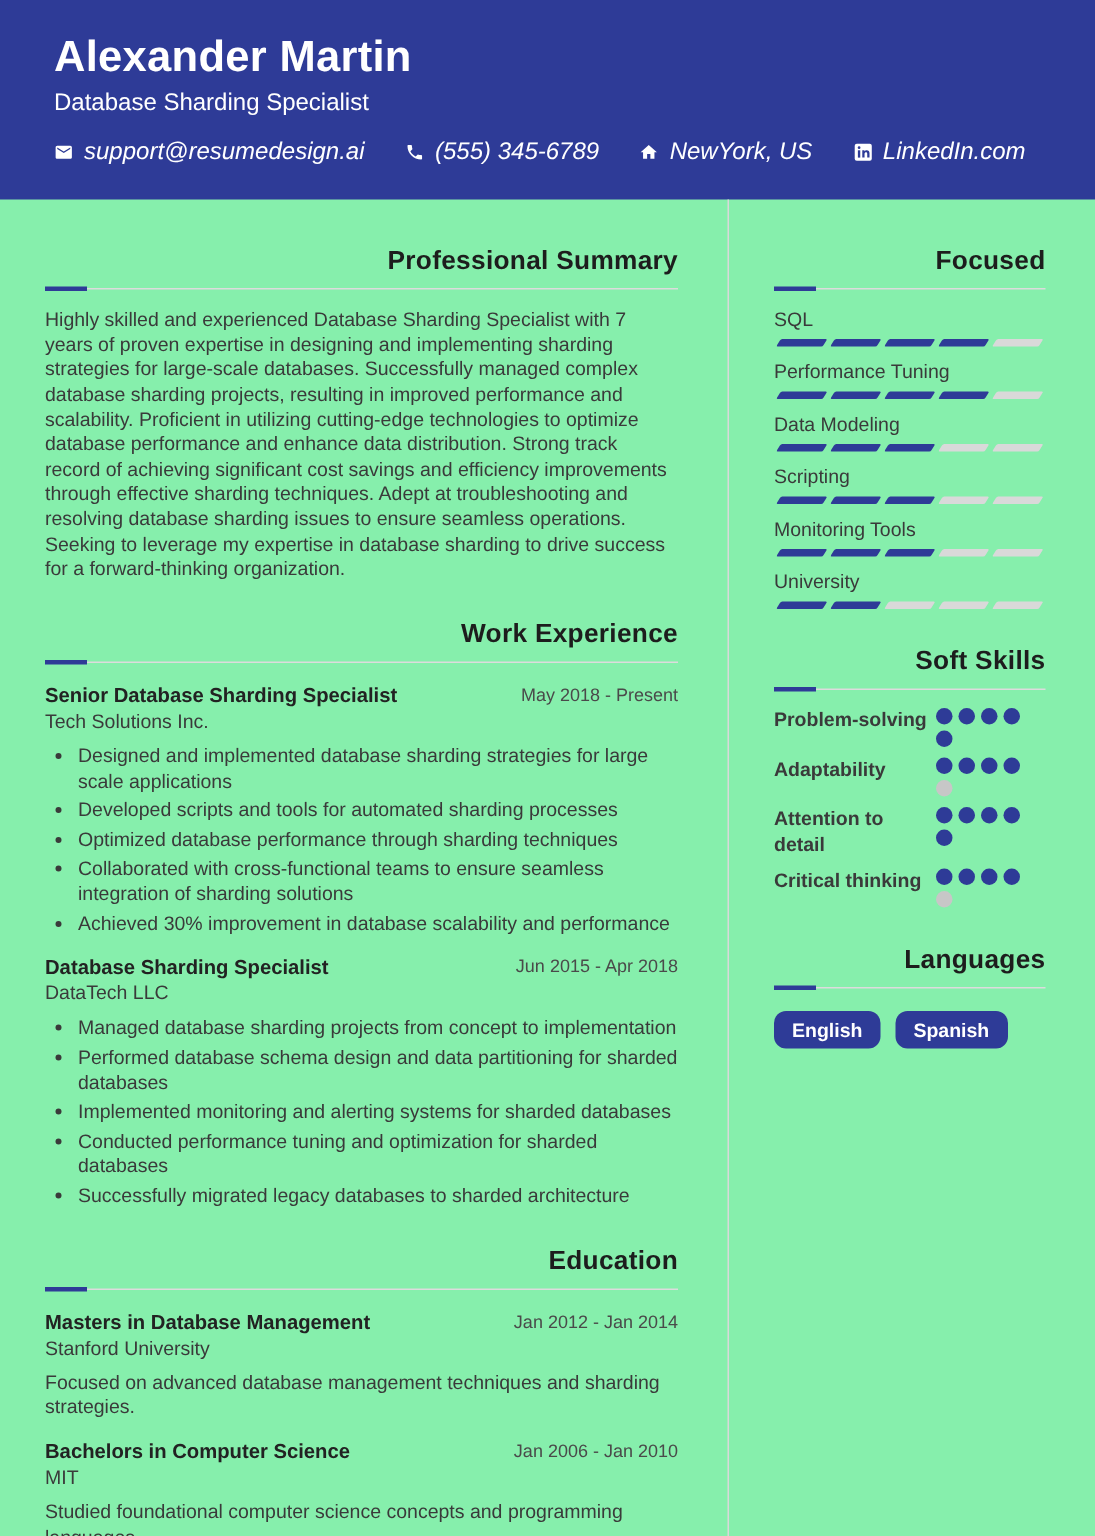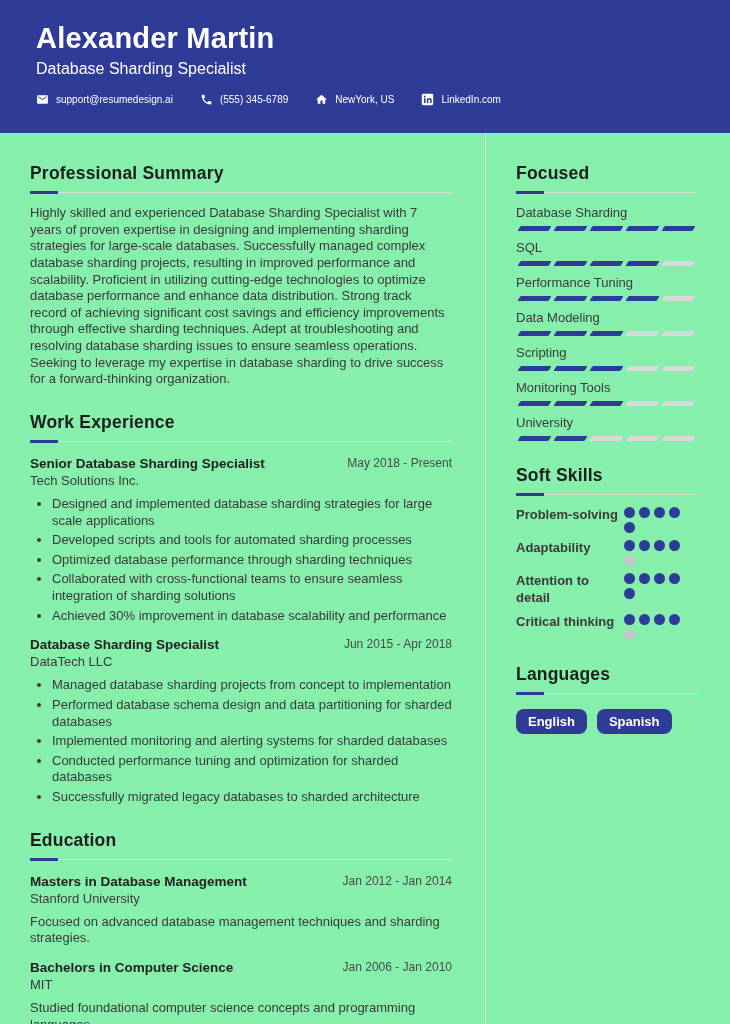--- a/index.html
+++ b/index.html
@@ -5,33 +5,33 @@
   :root { --accent:#2e3b97; --bar-gray:#d9d9d9; --dot-gray:#c7c7c7; --text:#3a3a3a; --heading:#1d1d1d; --muted:#4a4a4a; --line:#dcdcdc; }
   * { box-sizing:border-box; }
   html,body { margin:0; padding:0; background:#fff; }
   .page { width:730px; height:1024px; overflow:hidden; background:#86efac;
           font-family:"Liberation Sans", sans-serif; color:var(--text); }
 
   
   .hdr { background:var(--accent); color:#fff; height:133px; padding:23px 36px 0 36px; }
   .hdr h1 { margin:0; font-size:29px; font-weight:bold; letter-spacing:.2px; line-height:1.1; }
   .hdr-title { font-size:16px; margin-top:5px; font-weight:400; }
-  .contacts { display:flex; align-items:center; gap:27px; margin-top:15px; font-size:10px; }
+  .contacts { display:flex; align-items:center; gap:27px; margin-top:15px; font-size:16px;font-style:italic; }
   .contact { display:flex; align-items:center; gap:7px; white-space:nowrap; }
   .cicon { display:inline-flex; }
   .cicon svg { width:13px; height:13px; display:block; }
 
   
   .content { display:flex; align-items:stretch; min-height:875px; }
   .main { width:485px; padding:6px 33px 0 30px; }
   .vsep { width:1px; background:#d9d9d9; }
   .sidebar { flex:1; padding:6px 33px 0 30px; }
 
   
-  h2 { font-size:17.5px; font-weight:bold; color:var(--heading); margin:24px 0 0 0; letter-spacing:.2px; }
+  h2 { font-size:17.5px; font-weight:bold; color:var(--heading); margin:24px 0 0 0; letter-spacing:.2px;text-align:right; }
   .rule { position:relative; height:3px; margin:7px 0 11px 0; }
   .rule::before { content:""; position:absolute; left:0; right:0; top:1px; height:1px; background:var(--line); }
   .rule-accent { position:absolute; left:0; top:0; width:28px; height:3px; background:var(--accent); z-index:1; }
 
   .summary { margin:0; font-size:13px; line-height:1.28; color:var(--text); }
 
   
   .entry { margin-top:13px; }
   .entry-head { display:flex; justify-content:space-between; align-items:flex-start; gap:6px; }
   .entry-title { font-size:13.5px; font-weight:bold; color:#222; }
@@ -189,30 +189,20 @@
 
     <aside class="sidebar">
 
       <section>
         <h2>Focused</h2>
         <div class="rule">
             <span class="rule-accent"></span>
           </div>
         <div id="skills">
             <div class="skill">
-              <div class="skill-label">Database Sharding</div>
-              <div class="skill-bar">
-                <span class="seg filled"></span>
-                <span class="seg filled"></span>
-                <span class="seg filled"></span>
-                <span class="seg filled"></span>
-                <span class="seg filled"></span>
-              </div>
-            </div>
-            <div class="skill">
               <div class="skill-label">SQL</div>
               <div class="skill-bar">
                 <span class="seg filled"></span>
                 <span class="seg filled"></span>
                 <span class="seg filled"></span>
                 <span class="seg filled"></span>
                 <span class="seg"></span>
               </div>
             </div>
             <div class="skill">

